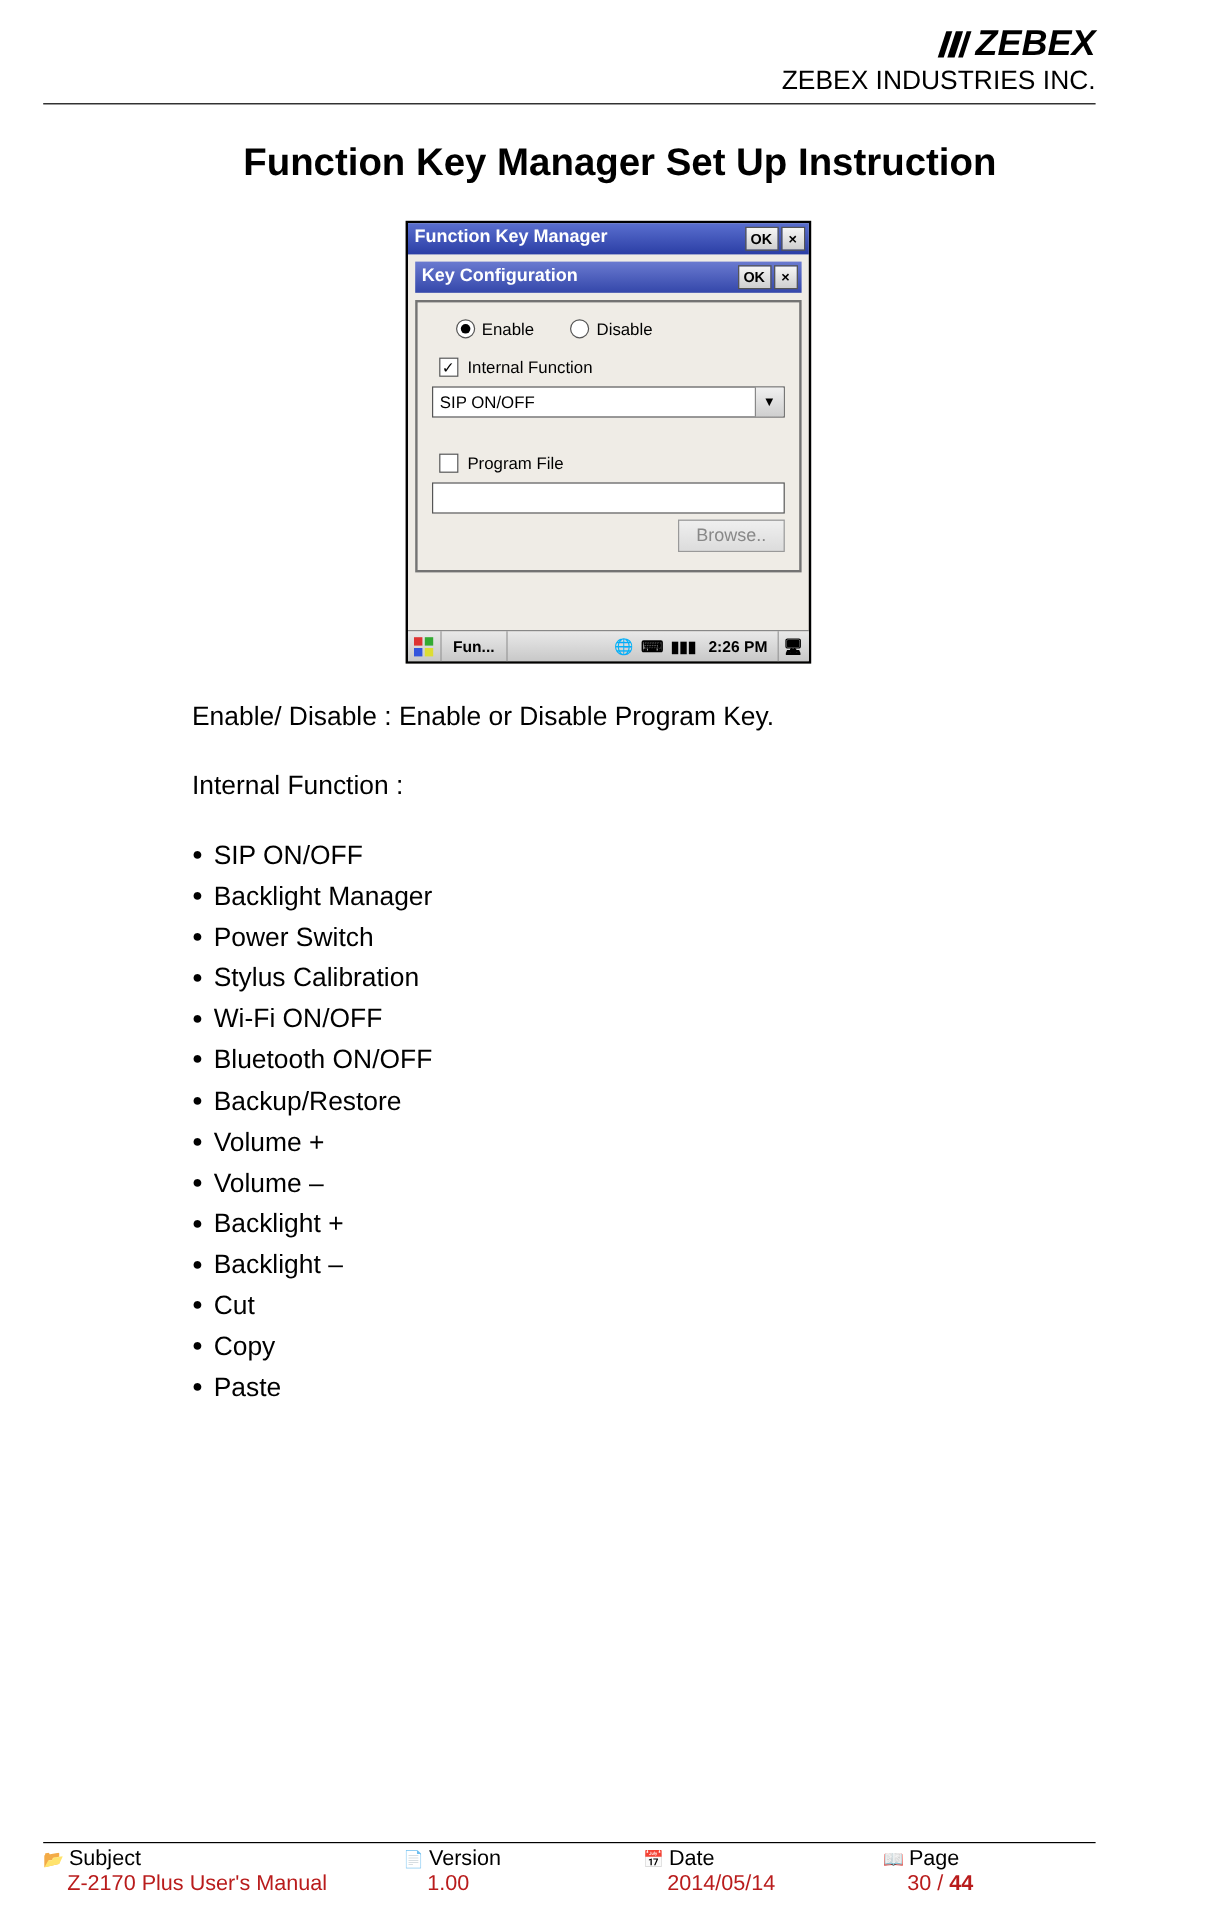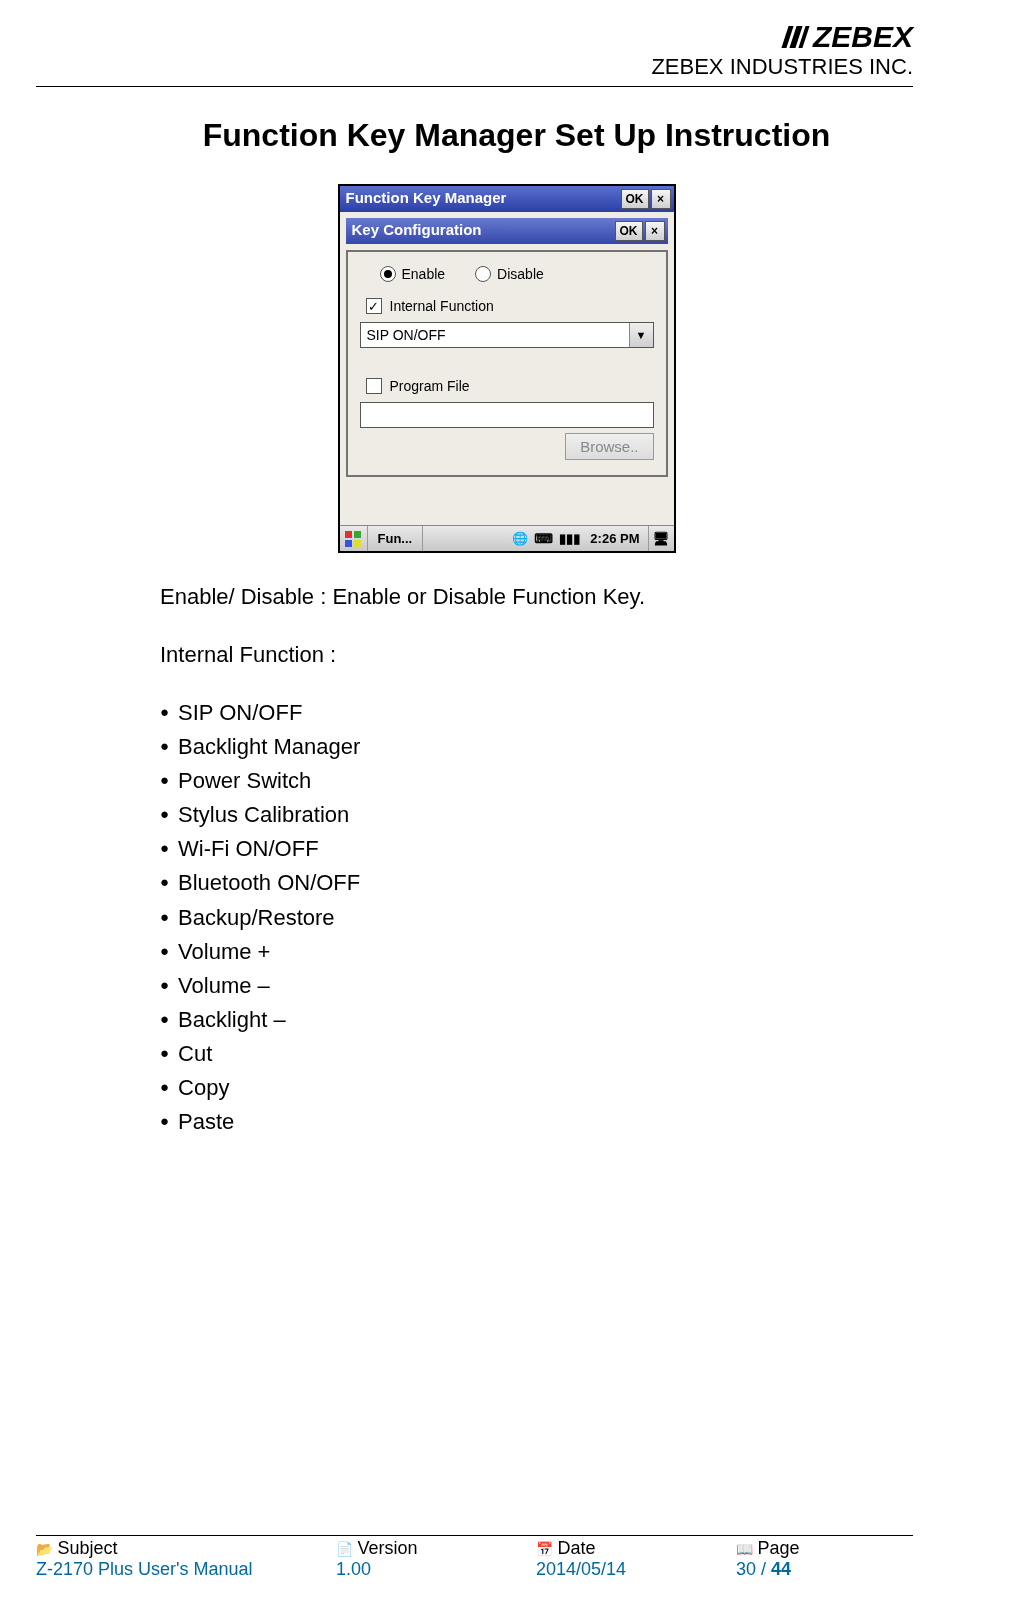--- a/index.html
+++ b/index.html
@@ -205,21 +205,21 @@
   .footer .hr2 {
     border:none; border-top:1.5px solid #000; margin:0 0 2px 0;
   }
   .footer-grid {
     display:grid;
     grid-template-columns: 300px 200px 200px auto;
     font-size:18px;
   }
   .footer-grid .lbl { color:#000; }
   .footer-grid .lbl .ic { font-size:14px; margin-right:4px; }
-  .footer-grid .val { color:#0369a1; }
+  .footer-grid .val { color:#b91c1c;margin-left:20px; }
   .footer-grid .val .b { font-weight:700; }
 </style>
 </head>
 <body>
 
 <div class="page">
 
   <div class="header">
     <div class="logo">
       <span class="logo-bars">
@@ -308,33 +308,34 @@
             <span class="time">2:26 PM</span>
           </div>
           <div class="desk">
             <span>🖥</span>
           </div>
         </div>
       </div>
     </div>
 
     <div class="body-text">
-      <p>Enable/ Disable : Enable or Disable Function Key.</p>
+      <p>Enable/ Disable : Enable or Disable Program Key.</p>
       <p>Internal Function :</p>
 
       <ul class="func-list" id="func-list">
           <li>SIP ON/OFF</li>
           <li>Backlight Manager</li>
           <li>Power Switch</li>
           <li>Stylus Calibration</li>
           <li>Wi-Fi ON/OFF</li>
           <li>Bluetooth ON/OFF</li>
           <li>Backup/Restore</li>
           <li>Volume +</li>
           <li>Volume –</li>
+          <li>Backlight +</li>
           <li>Backlight –</li>
           <li>Cut</li>
           <li>Copy</li>
           <li>Paste</li>
         </ul>
 
     </div>
   </div>
 
   <div class="footer">

